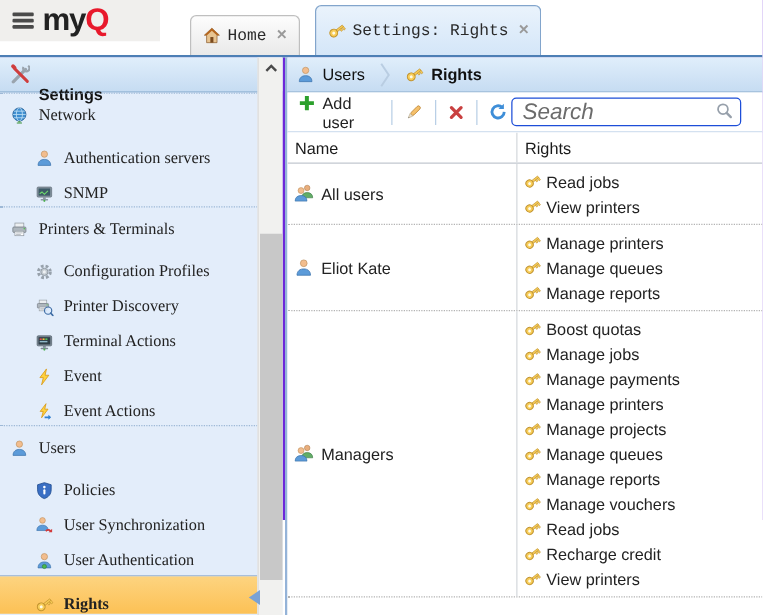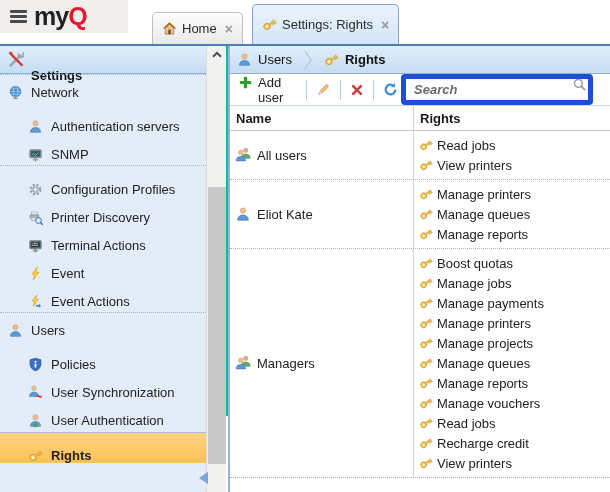--- a/index.html
+++ b/index.html
@@ -1,28 +1,28 @@
 <!DOCTYPE html>
 <html style="--c-accent: #4d7fb5; --c-hdr-top: #e0eefb; --c-hdr-bot: #c6dcf2; --c-sidebar-bg: #e3edfa; --c-sel-top: #fdd480; --c-sel-bot: #fcc155; --c-logo-red: #e8192c;"><head>
 <meta charset="utf-8">
 <style>
   html,body{margin:0;padding:0;}
   body{width:610px;height:492px;overflow:hidden;font-family:"Liberation Sans",sans-serif;
        -webkit-font-smoothing:antialiased;background:#fff;}
-  .app{position:relative;width:610px;height:416px;background:#14b8a6;font-size:13px;color:#222;}
+  .app{position:relative;width:610px;height:416px;background:#6d28d9;font-size:13px;color:#222;}
 
   
   .topbar{position:relative;height:44px;background:#fff;border-bottom:2px solid var(--c-accent,#4d7fb5);}
   .logo-zone{position:absolute;left:0;top:0;width:128px;height:33px;background:#f0efed;
              display:flex;align-items:center;}
   .hamburger{width:17px;height:13px;margin-left:10px;display:flex;flex-direction:column;justify-content:space-between;cursor:pointer;}
   .hamburger span{display:block;height:2.6px;background:#4a4a4a;border-radius:1px;}
   .logo{margin-left:7px;font-weight:800;font-size:25px;letter-spacing:-1px;line-height:33px;}
   .logo .q{color:var(--c-logo-red,#e8192c);}
-  .tabs{position:absolute;left:0;top:0;width:100%;height:44px;}
+  .tabs{position:absolute;left:0;top:0;width:100%;height:44px;font-family:Liberation Mono, monospace;}
   .tab{position:absolute;display:flex;align-items:center;gap:5px;padding:0 9px;
        border:1px solid #bfbfbf;border-bottom:none;border-radius:5px 5px 0 0;
        background:linear-gradient(#fdfdfd,#e9e9e9);cursor:pointer;box-sizing:border-box;}
   .tab.inactive{left:152px;top:12px;height:32px;}
   .tab.active{left:252px;top:4px;height:40px;background:linear-gradient(#eaf3fc,#d4e6f8);
               border-color:#82a5cc;}
   .tab-label{white-space:nowrap;color:#2a2a2a;}
   .tab-close{color:#9a9a9a;font-size:14px;font-weight:bold;margin-left:3px;cursor:pointer;line-height:1;}
 
   
@@ -36,21 +36,21 @@
     border-bottom:1px solid #8fb2d4;font-weight:bold;}
   .panel-header .ph-label{color:#111;margin-top:32px;}
 
   
   .side-body{position:absolute;top:28px;left:0;right:20px;bottom:0;overflow:hidden;}
   .side-section{border-bottom:1px dotted #9db8d6;padding:3px 0;}
   .side-section:first-child{border-top:1px dotted #9db8d6;}
   .side-section:last-child{border-bottom:none;padding-bottom:0;}
   .side-item{height:28px;display:flex;align-items:center;gap:8px;padding-left:8px;cursor:pointer;}
   .side-item.child{padding-left:28px;align-items:flex-end;}
-  .side-item .lbl{white-space:nowrap;}
+  .side-item .lbl{white-space:nowrap;font-family:Liberation Serif, serif;}
   .side-item.selected{height:30px;margin-top:4px;font-weight:bold;
     background:linear-gradient(var(--c-sel-top,#fdd480),var(--c-sel-bot,#fcc155));
     border-top:1px solid #a8bfdb;}
 
   
   .sb{position:absolute;top:0;right:0;width:20px;height:446px;background:#f1f1ef;border-left:1px solid #dcdcdc;box-sizing:border-box;}
   .sb-up{height:18px;display:flex;align-items:center;justify-content:center;cursor:pointer;}
   .sb-thumb{position:absolute;left:1px;right:0;top:141px;height:277px;background:#c8c8c8;cursor:pointer;}
   .collapse-arrow{position:absolute;left:199px;top:426px;width:0;height:0;z-index:5;cursor:pointer;
     border-top:6px solid transparent;border-bottom:6px solid transparent;border-right:9px solid #7aa2d4;}
@@ -60,29 +60,29 @@
   .crumb{display:flex;align-items:center;gap:6px;cursor:pointer;}
   .crumb .c-label{color:#111;}
   .crumb.current .c-label{font-weight:bold;}
   .crumb-sep{display:flex;align-items:center;margin:0 4px;}
 
   
   .toolbar{height:31px;display:flex;align-items:center;padding-left:5px;border-bottom:1px solid #c6d8ec;background:#fff;}
   .tb-btn{display:flex;align-items:flex-start;gap:5px;cursor:pointer;padding:2px 3px;}
   .tb-sep{width:1px;height:20px;background:#b9cfe6;margin:0 6px;}
   .search-wrap{position:relative;margin-left:auto;margin-right:17px;}
-  .search-input{width:148px;height:21px;border:5px solid #1d4ed8;border-radius:4px;
-    padding:0 26px 0 8px;font-family:"Liberation Sans",sans-serif;font-size:13px;color:#333;outline:none;font-weight:bold;}
+  .search-input{width:148px;height:21px;border:1px solid #1d4ed8;border-radius:4px;
+    padding:0 26px 0 8px;font-family:"Liberation Sans",sans-serif;font-size:18px;color:#333;outline:none;}
   .search-input::placeholder{font-style:italic;color:#6b6b6b;opacity:1;}
   .search-icon{position:absolute;right:6px;top:3px;cursor:pointer;}
 
   
   .grid{position:absolute;top:60px;left:0;right:0;bottom:0;overflow:hidden;background:#fff;}
   .grid-header{display:flex;height:24px;border-bottom:1px solid #c2c8cf;background:#fff;}
-  .gh-cell{display:flex;align-items:center;padding-left:6px;box-sizing:border-box;cursor:pointer;color:#1a1a1a;font-weight:bold;}
+  .gh-cell{display:flex;align-items:center;padding-left:6px;box-sizing:border-box;cursor:pointer;color:#1a1a1a;}
   .gh-name{width:184px;flex:0 0 184px;border-right:1px solid #d5d9dd;}
   .gh-rights{flex:1;}
   .grid-row{display:flex;border-bottom:1px dotted #b3b3b3;cursor:pointer;}
   .cell-name{width:184px;flex:0 0 184px;display:flex;align-items:center;gap:6px;padding-left:5px;
              border-right:1px solid #d5d9dd;box-sizing:border-box;}
   .cell-rights{flex:1;padding:4px 16px 4px 5px;}
   .right-line{display:flex;align-items:center;gap:4px;height:20px;}
   .right-line .r-label{white-space:nowrap;}
 
   .ico{display:inline-flex;flex:0 0 auto;align-items:center;justify-content:center;}
@@ -177,20 +177,32 @@
                   <path d="M4 8.5l2-1.5 2 2 3-3" stroke="#6fdc6f" stroke-width="0.9" fill="none"></path>
                   <rect x="6.8" y="11.4" width="2.4" height="1.6" fill="#8b98a3"></rect>
                   <rect x="4.8" y="13" width="6.4" height="1.2" rx="0.4" fill="#8b98a3"></rect>
                   <circle cx="8" cy="14.6" r="0.9" fill="#4caf50"></circle>
                 </svg>
               </span>
               <span class="lbl">SNMP</span>
             </div>
           </div>
           <div class="side-section">
+            <div class="side-item group">
+              <span class="ico">
+                <svg width="15" height="15" viewBox="0 0 16 16">
+                  <rect x="4.2" y="2.6" width="7.6" height="3.6" fill="#eceff1" stroke="#8f979e" stroke-width="0.6"></rect>
+                  <rect x="2.4" y="6" width="11.2" height="4.6" rx="0.8" fill="#aeb6bd" stroke="#6e767d" stroke-width="0.6"></rect>
+                  <rect x="4.2" y="9.6" width="7.6" height="3.8" fill="#fff" stroke="#8f979e" stroke-width="0.6"></rect>
+                  <path d="M5.2 11h5.6M5.2 12.3h4" stroke="#9aa2a9" stroke-width="0.6"></path>
+                  <circle cx="12.2" cy="7.4" r="0.7" fill="#58c05c"></circle>
+                </svg>
+              </span>
+              <span class="lbl" style="font-weight: normal;">Printers &amp; Terminals</span>
+            </div>
             <div class="side-item child">
               <span class="ico">
                 <svg width="15" height="15" viewBox="0 0 16 16">
                   <circle cx="8" cy="8" r="5" fill="none" stroke="#97a1ab" stroke-width="2.6" stroke-dasharray="2.3 1.7"></circle>
                   <circle cx="8" cy="8" r="3.1" fill="#c3cad1" stroke="#7c868f" stroke-width="0.6"></circle>
                   <circle cx="8" cy="8" r="1.3" fill="#eef1f3"></circle>
                 </svg>
               </span>
               <span class="lbl">Configuration Profiles</span>
             </div>

